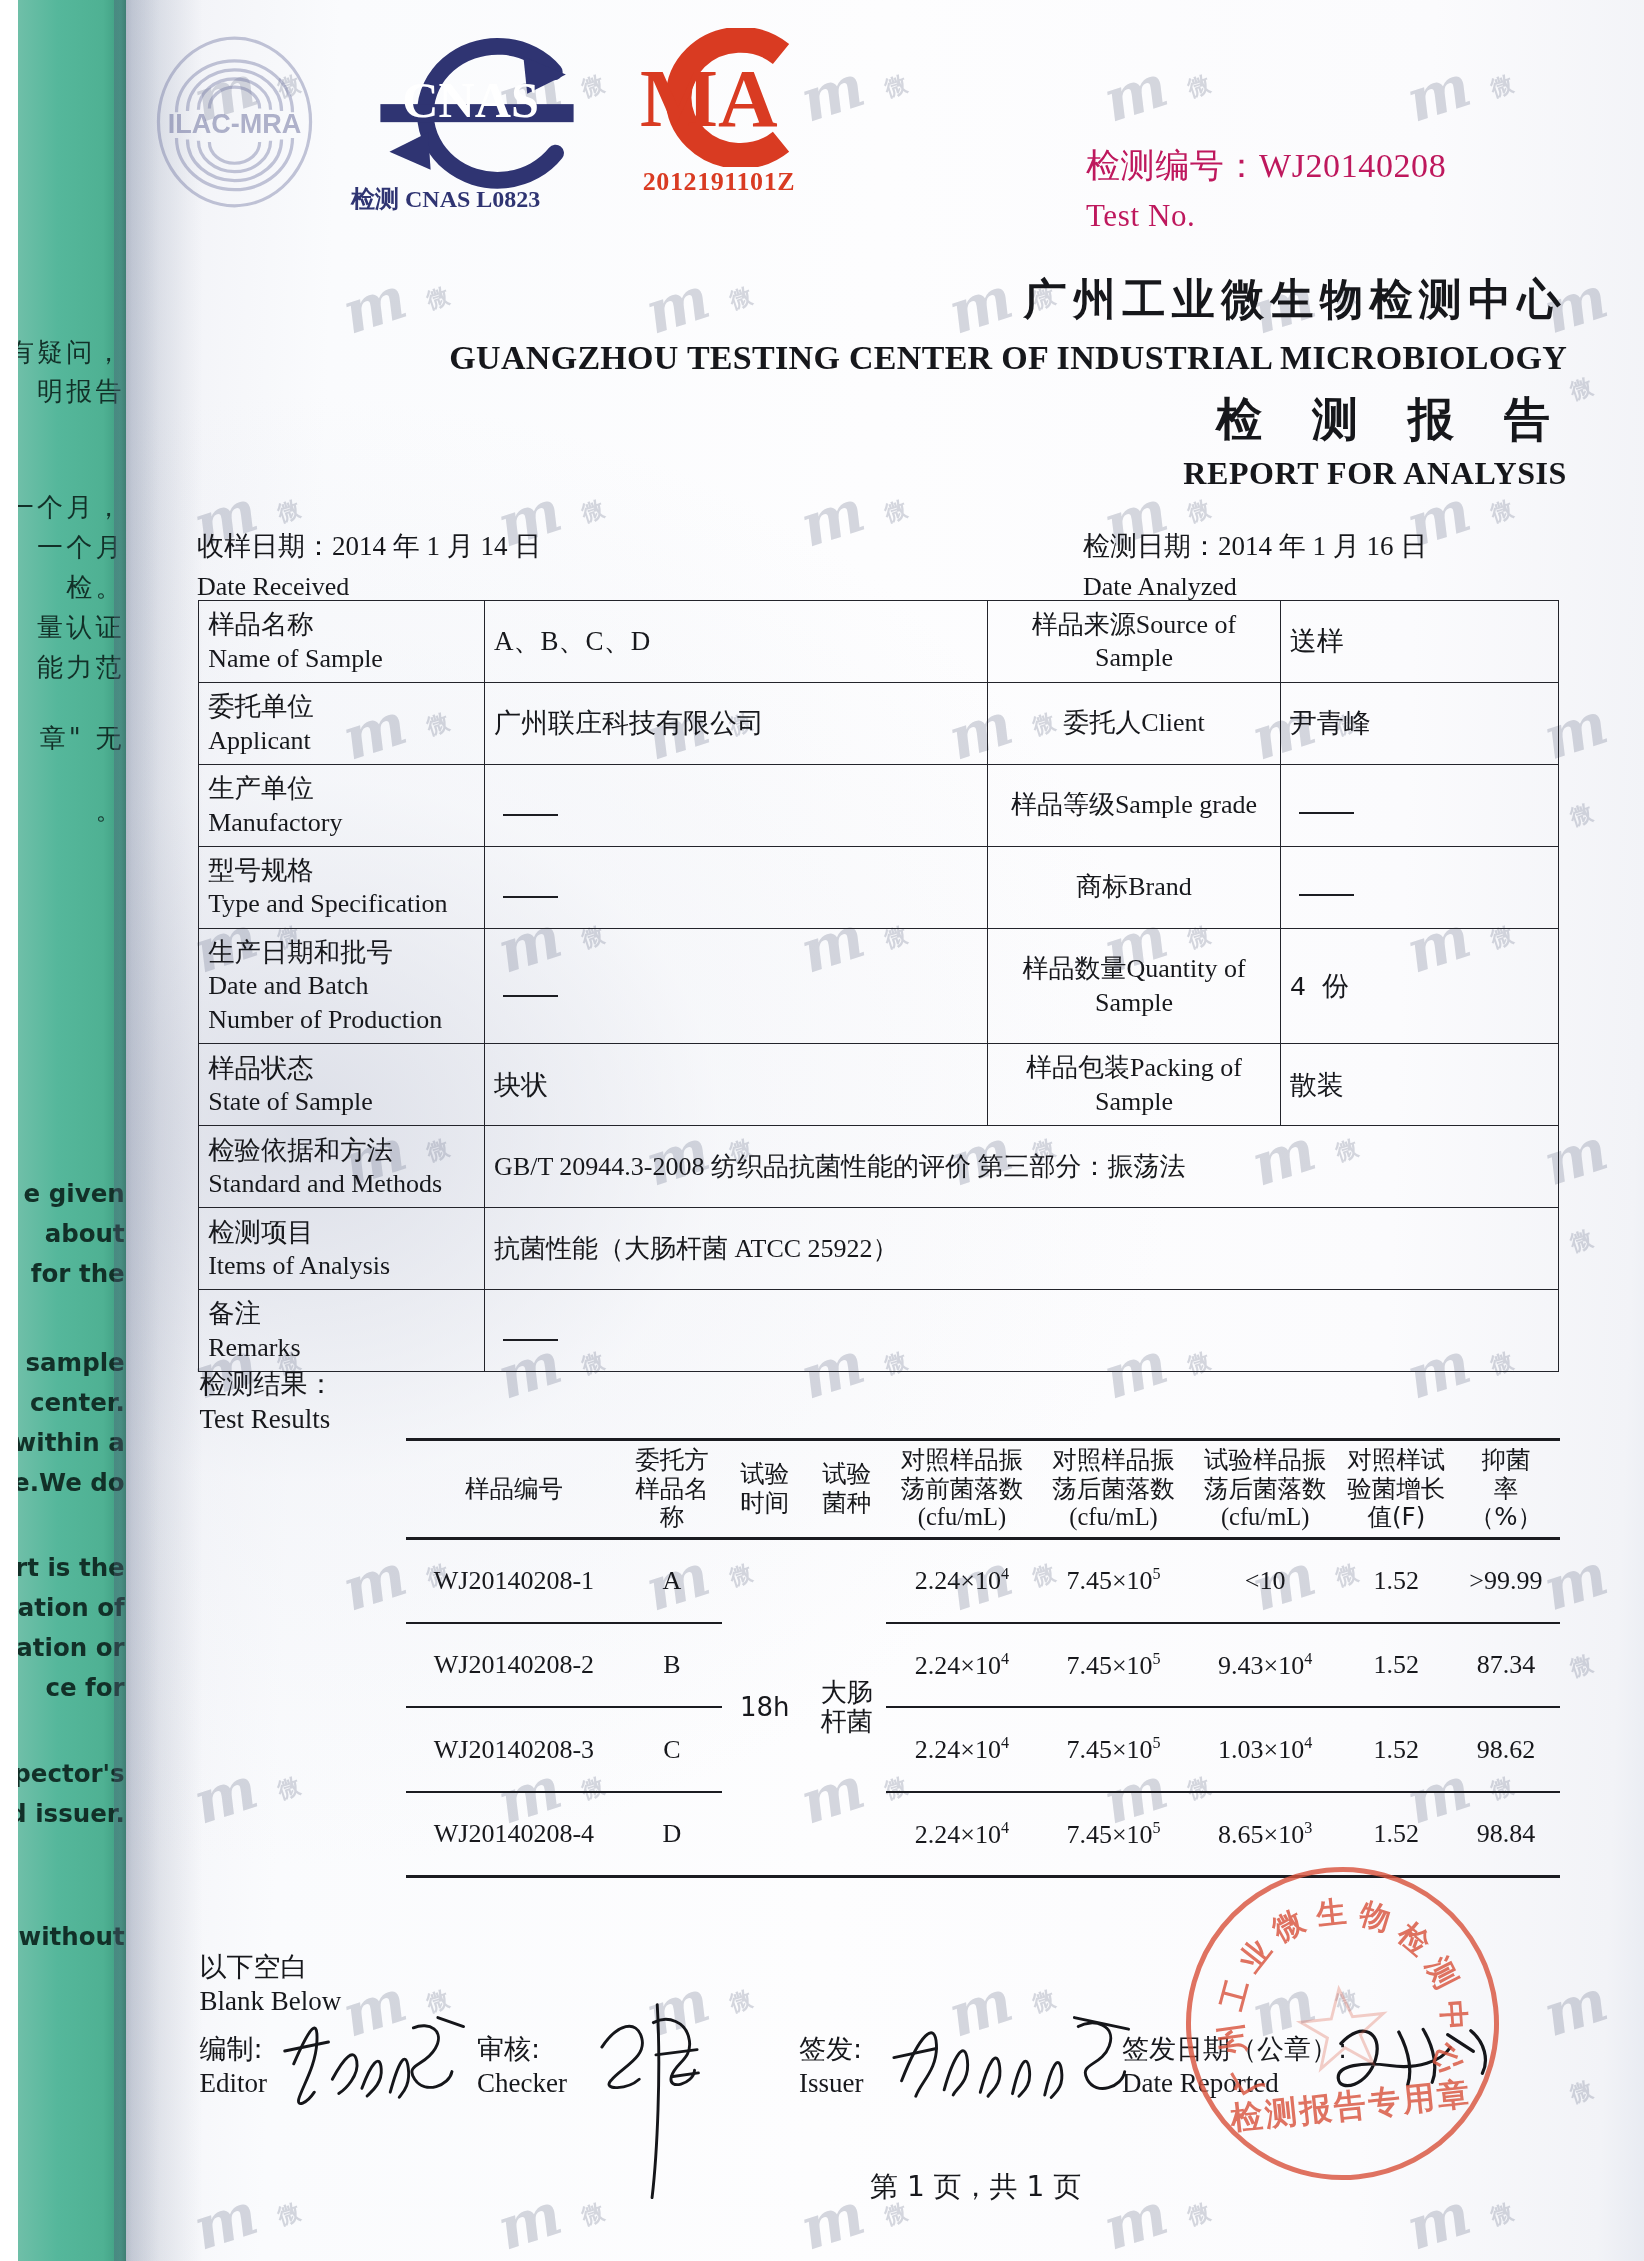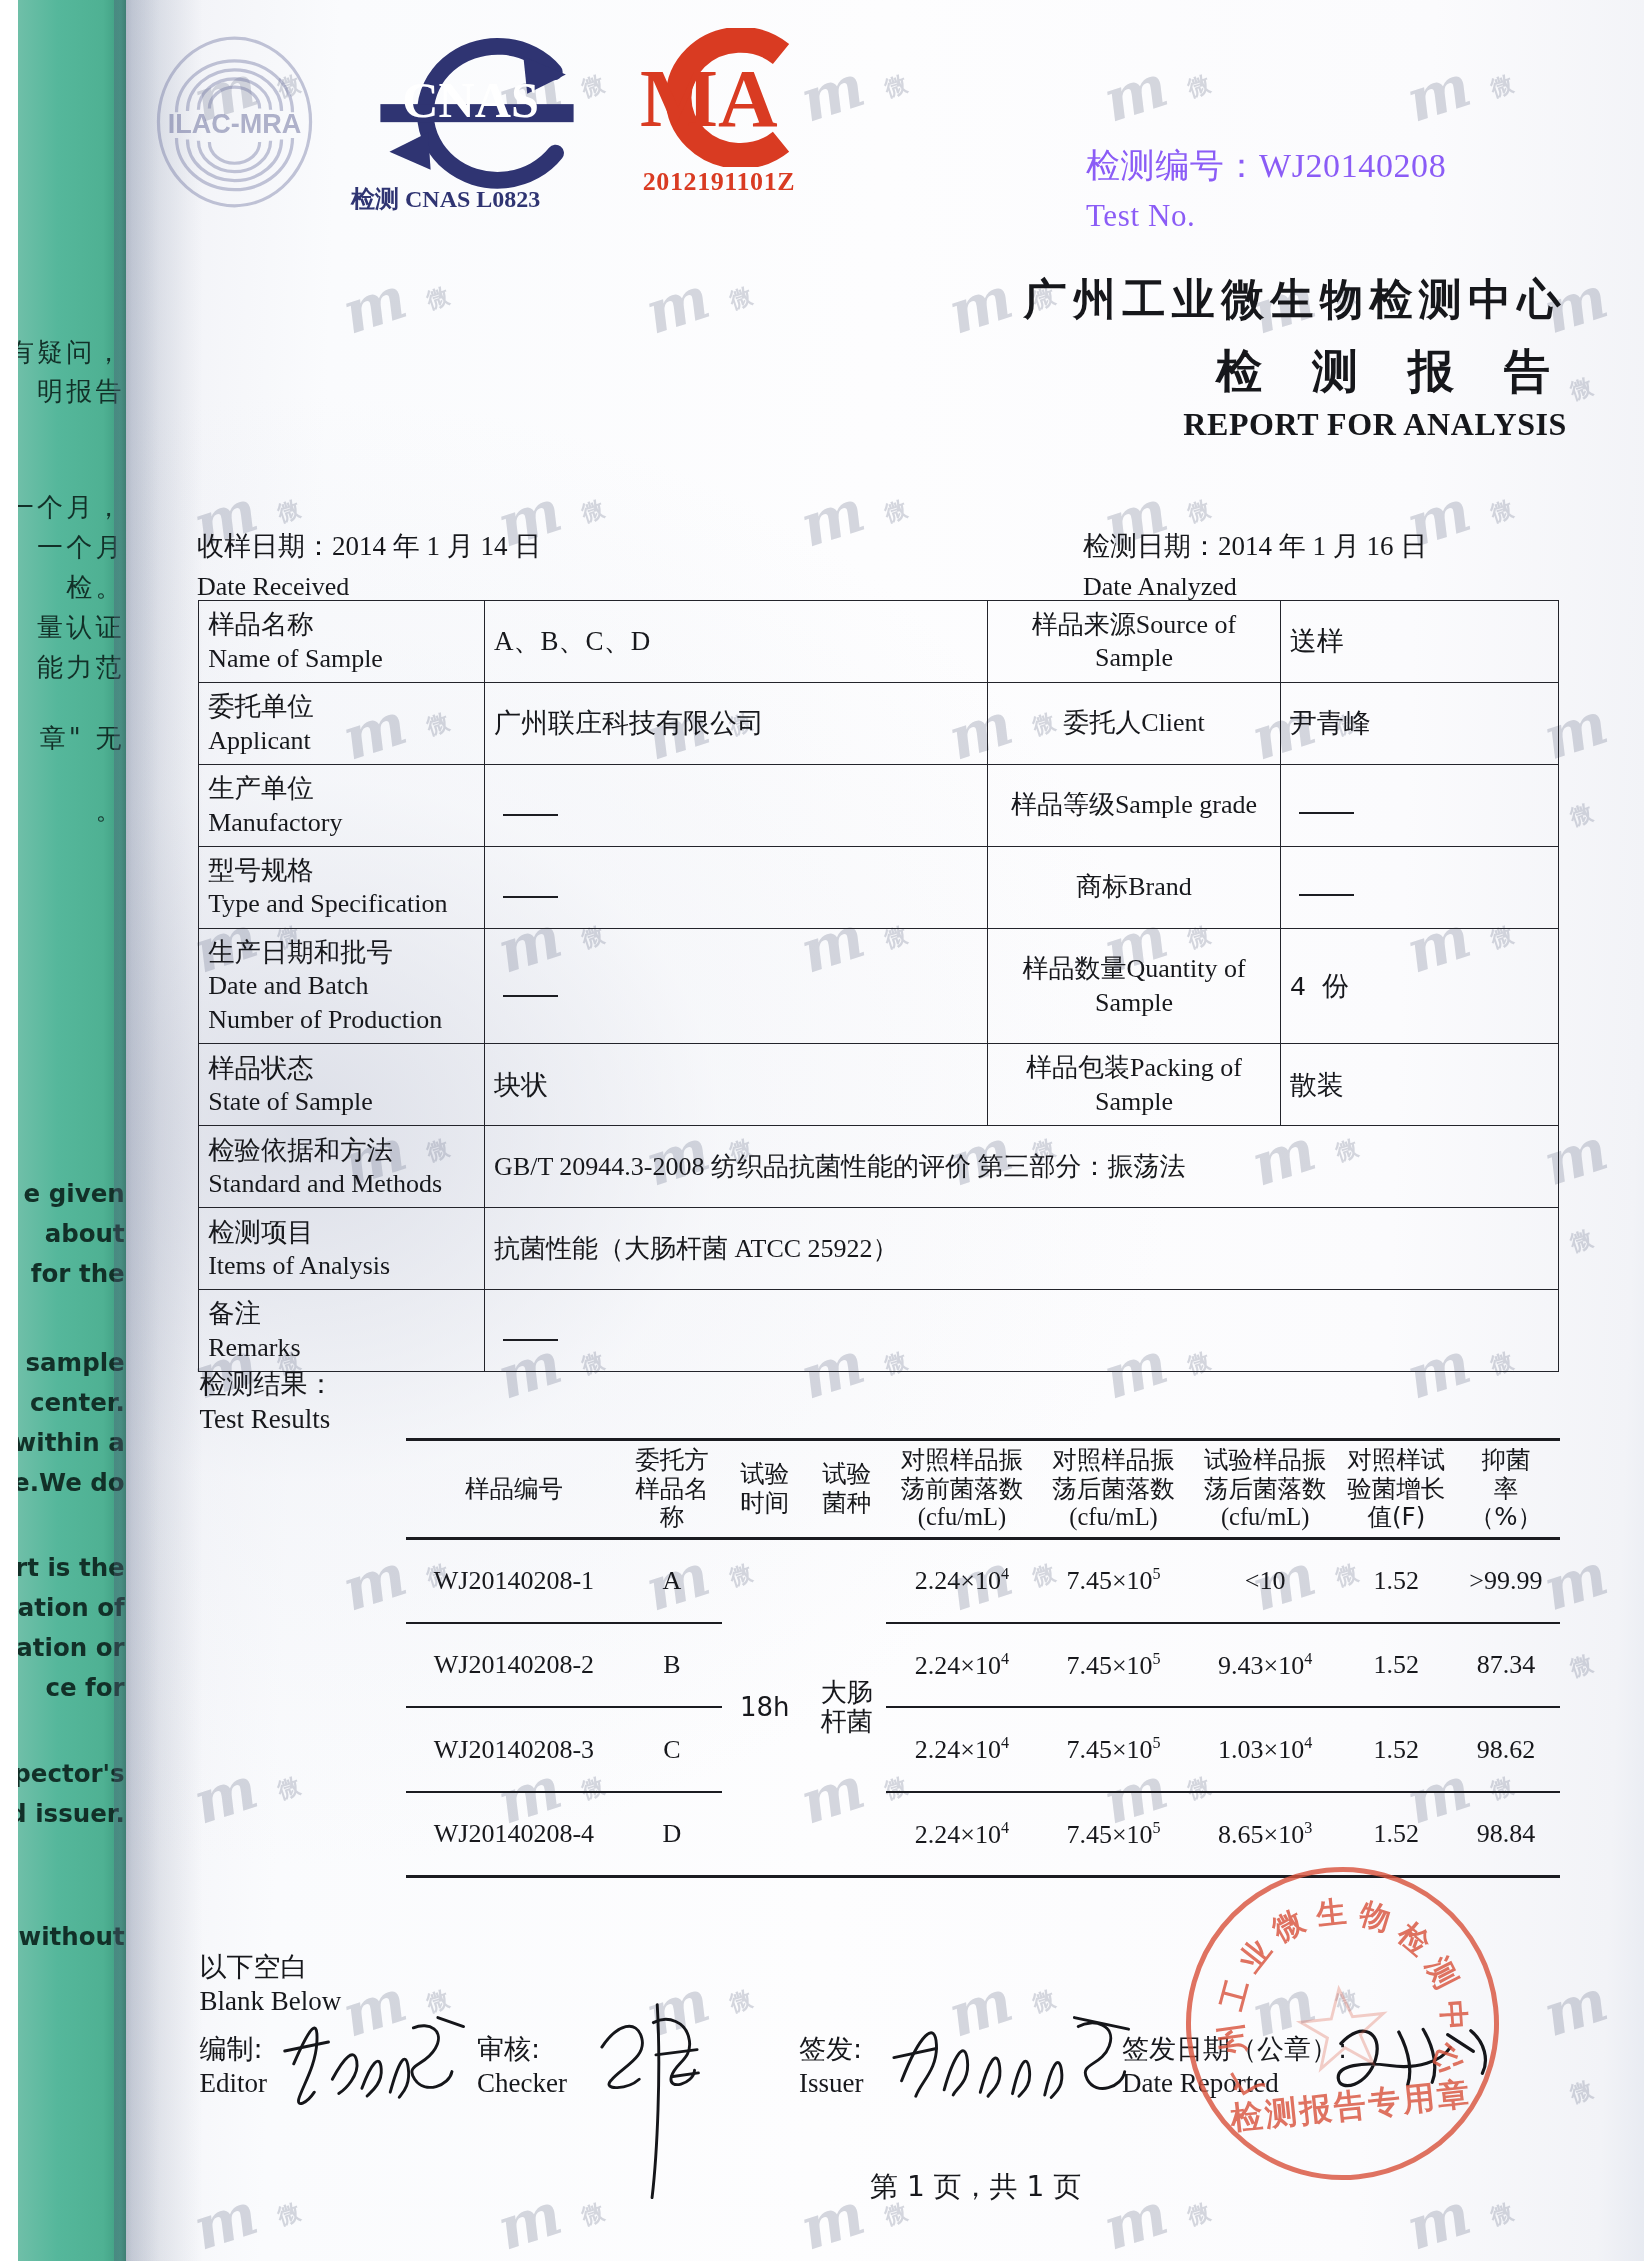--- a/index.html
+++ b/index.html
@@ -53,21 +53,21 @@
   .logos{position:absolute;left:0px;top:19.3px;height:193px;}
   .ilac{position:absolute;left:-52px;top:16px;width:187px;height:174px;opacity:.55;}
   .cnas{position:absolute;left:168px;top:13px;width:232px;height:161px;}
   .cnas-cap{position:absolute;left:158px;top:164px;width:258px;text-align:left;
     font-size:24px;font-weight:700;color:#2f3472;font-family:"Liberation Serif",serif;}
   .cma{position:absolute;left:419px;top:9px;width:200px;height:139px;}
   .cma-num{position:absolute;left:400px;top:148px;width:252px;text-align:center;
     font-size:26px;font-weight:700;color:#d93b22;letter-spacing:0.6px;
     font-family:"Liberation Serif",serif;}
 
-  .testno{position:absolute;left:893px;top:143px;font-size:34px;color:#8b5cf6;letter-spacing:0.6px;}
+  .testno{position:absolute;left:893px;top:143px;font-size:34px;color:#be185d;letter-spacing:0.6px;}
   .testno .en{display:block;margin-top:9px;font-size:31px;}
 
   .titleblock{position:absolute;left:0;top:271px;width:1374px;text-align:right;}
   .t-cn{font-size:43px;font-weight:700;letter-spacing:6.4px;font-family:"DejaVu Sans",sans-serif;color:#16171b;}
   .t-en{font-size:34px;font-weight:700;letter-spacing:0.3px;margin-top:10.3px;color:#16171b;
         font-family:"Liberation Serif",serif;}
   .t-cn2{font-size:46px;font-weight:700;letter-spacing:17px;margin-top:11.6px;
          font-family:"DejaVu Sans",sans-serif;color:#16171b;}
   .t-en2{font-size:32px;font-weight:700;letter-spacing:0.6px;margin-top:3.9px;color:#16171b;}
 
@@ -264,20 +264,21 @@
       <div class="cma-num">2012191101Z</div>
     </div>
 
     <div class="testno">
       <span>检测编号：</span><span>WJ20140208</span>
       <span class="en">Test No.</span>
     </div>
 
     <div class="titleblock">
       <div class="t-cn">广州工业微生物检测中心</div>
+      <div class="t-en">GUANGZHOU TESTING CENTER OF INDUSTRIAL MICROBIOLOGY</div>
       <div class="t-cn2">检 测 报 告</div>
       <div class="t-en2">REPORT FOR ANALYSIS</div>
     </div>
 
     <div class="dates">
       <div class="d-left">
         <span>收样日期：2014 年 1 月 14 日</span>
         <span class="d-en">Date Received</span>
       </div>
       <div class="d-right">

